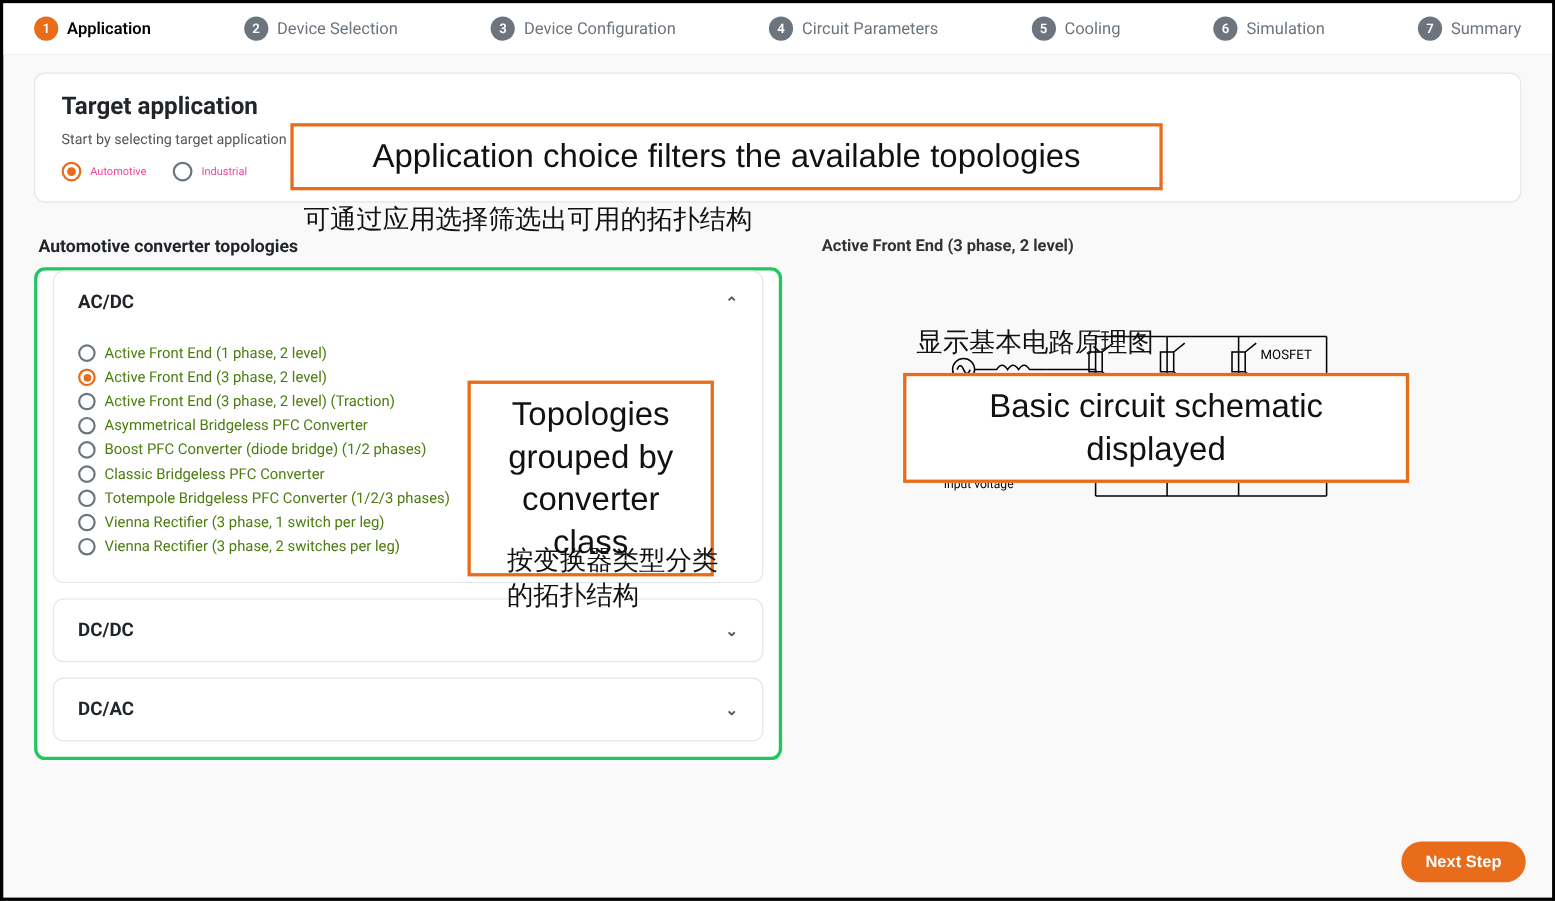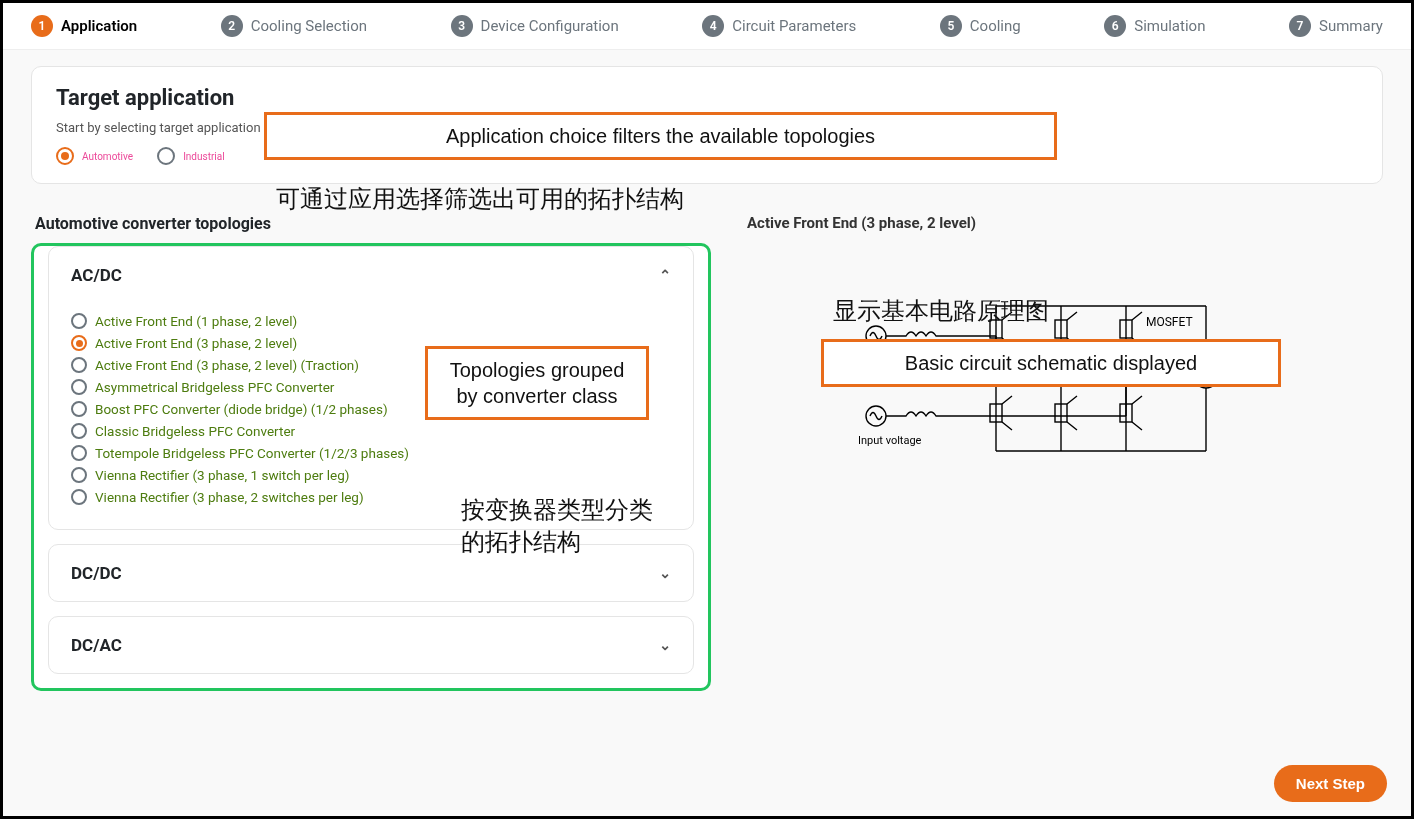--- a/index.html
+++ b/index.html
@@ -12,21 +12,21 @@
 .step.active .step-num{background:#E86C1A;}
 .card{background:#fff;border:1px solid #e5e5e5;border-radius:10px;margin:16px 28px;padding:18px 24px;}
 .target-app-title{font-weight:700;font-size:22px;margin-bottom:10px;}
 .target-app-sub{font-size:13px;color:#555;margin-bottom:12px;}
 .radios{display:flex;gap:24px;align-items:center;}
 .radio,.radio-item{display:flex;align-items:center;gap:8px;font-size:10px;color:#ec4899;}
 .radio-circle{width:18px;height:18px;border:2px solid #6c757d;border-radius:50%;display:flex;align-items:center;justify-content:center;flex-shrink:0;}
 .radio.selected .radio-circle,.radio-item.selected .radio-circle{border-color:#E86C1A;}
 .radio-dot{width:8px;height:8px;border-radius:50%;background:#E86C1A;display:none;}
 .radio.selected .radio-dot,.radio-item.selected .radio-dot{display:block;}
-.callout{position:absolute;border:3px solid #E86C1A;background:#fff;padding:8px 18px;font-size:20px;font-family:Arial,sans-serif;color:#111;line-height:1.3;text-align:center;z-index:10;}
+.callout{position:absolute;border:3px solid #E86C1A;background:#fff;padding:8px 18px;font-size:30px;font-family:Arial,sans-serif;color:#111;line-height:1.3;text-align:center;z-index:10;}
 .callout-a{left:261px;top:109px;width:793px;}
 .callout-b{left:422px;top:343px;width:224px;}
 .callout-c{left:818px;top:336px;width:460px;}
 .cn-text{position:absolute;font-size:24px;font-family:"Microsoft YaHei","PingFang SC",sans-serif;color:#111;z-index:10;}
 .cols{display:flex;gap:18px;padding:0 28px 18px;}
 .left-col{flex:0 0 680px;}
 .right-col{flex:1;}
 .panel{background:#fff;border:3px solid #22c55e;border-radius:10px;}
 .section-title{font-weight:700;font-size:16px;padding:14px 0 10px 4px;}
 .accordion{border:1px solid #e5e5e5;border-radius:10px;margin:0 14px 14px;background:#fff;}
@@ -48,21 +48,21 @@
 
 <div class="frame">
 
   <div class="stepper" id="stepper">
       <div class="step active">
         <span class="step-num">1</span>
         <span>Application</span>
       </div>
       <div class="step">
         <span class="step-num">2</span>
-        <span>Cooling Selection</span>
+        <span>Device Selection</span>
       </div>
       <div class="step">
         <span class="step-num">3</span>
         <span>Device Configuration</span>
       </div>
       <div class="step">
         <span class="step-num">4</span>
         <span>Circuit Parameters</span>
       </div>
       <div class="step">

